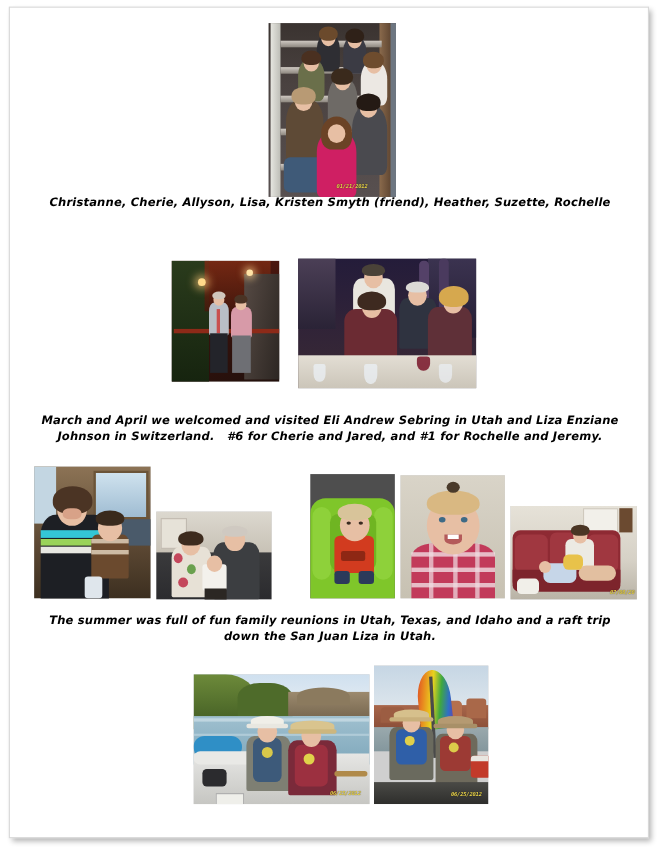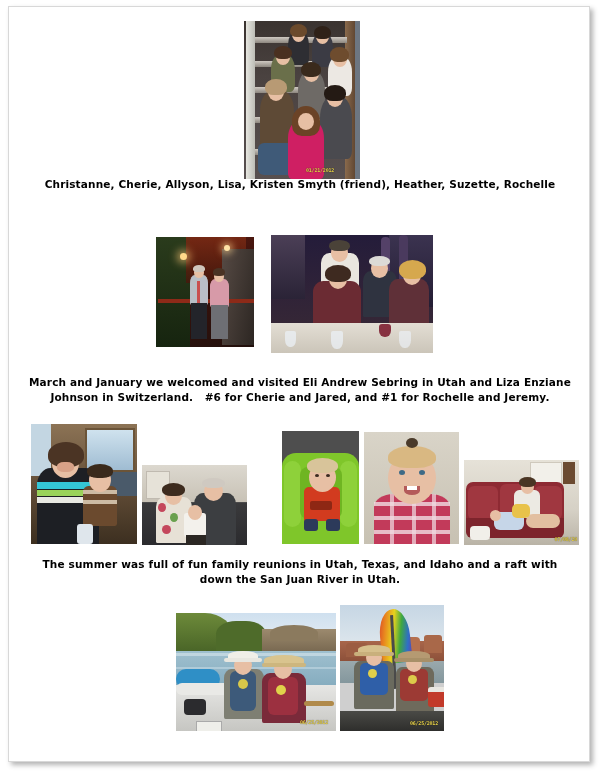--- a/index.html
+++ b/index.html
@@ -15,20 +15,21 @@
     font-family: "DejaVu Sans", sans-serif;
   }
 
   
   .page-wrap {
     position: relative;
     width: 600px;
     height: 771px;
     background: #ffffff;
     box-sizing: border-box;
+    font-style: italic;
   }
   .page-sheet {
     position: absolute;
     left: 8px;
     top: 6px;
     width: 582px;
     height: 756px;
     background: #ffffff;
     border: 1px solid #d8d8d8;
     box-sizing: border-box;
@@ -225,21 +226,21 @@
 
           <div class="ph-layer" style="left:0;bottom:0;width:100%;height:30px;background:linear-gradient(180deg,#e3ded4,#cbc5b9)"></div>
           <div class="ph-layer" style="left:14px;bottom:6px;width:11px;height:16px;background:rgba(235,240,245,.75);border-radius:2px 2px 45% 45%"></div>
           <div class="ph-layer" style="left:60px;bottom:4px;width:12px;height:18px;background:rgba(235,240,245,.75);border-radius:2px 2px 45% 45%"></div>
           <div class="ph-layer" style="left:108px;bottom:16px;width:12px;height:13px;background:rgba(120,20,40,.85);border-radius:3px 3px 48% 48%"></div>
           <div class="ph-layer" style="left:128px;bottom:5px;width:12px;height:17px;background:rgba(235,240,245,.7);border-radius:2px 2px 45% 45%"></div>
           <div class="datestamp" style="right:4px;bottom:3px"></div>
         </div>
       </div>
 
-      <div class="caption c3">March and January we welcomed and visited Eli Andrew Sebring in Utah and Liza Enziane Johnson in Switzerland.   #6 for Cherie and Jared, and #1 for Rochelle and Jeremy.</div>
+      <div class="caption c3">March and April we welcomed and visited Eli Andrew Sebring in Utah and Liza Enziane Johnson in Switzerland.   #6 for Cherie and Jared, and #1 for Rochelle and Jeremy.</div>
 
       <div class="photo" id="photo-grandma-baby">
         <div class="scene">
           <div class="ph-layer" style="inset:0;background:linear-gradient(180deg,#8c7355 0%,#5c4833 60%,#3c2f20 100%)"></div>
           <div class="ph-layer" style="left:54px;top:4px;width:46px;height:40px;background:linear-gradient(180deg,#cfe2ee,#9fbcd2);border:2px solid #6b5438"></div>
           <div class="ph-layer" style="left:50px;top:48px;width:56px;height:24px;background:#4a5a6a"></div>
           <div class="ph-layer" style="left:0;top:0;width:20px;height:52px;background:#c3d6e2"></div>
 
           <div class="ph-layer" style="left:6px;top:44px;width:62px;height:80px;background:#1d1f24;border-radius:22% 22% 4% 4%"></div>
           <div class="ph-layer" style="left:6px;top:58px;width:62px;height:7px;background:#34c6d6"></div>
@@ -343,21 +344,21 @@
           <div class="ph-layer" style="left:62px;top:54px;width:34px;height:14px;background:#e2bfa0;border-radius:7px"></div>
 
           <div class="ph-layer" style="left:30px;top:52px;width:30px;height:18px;background:#c6d6e8;border-radius:6px"></div>
           <div class="ph-layer" style="left:48px;top:44px;width:18px;height:14px;background:#e8c24a;border-radius:5px"></div>
           <div class="ph-layer head" style="left:26px;top:50px;width:11px;height:11px"></div>
           <div class="ph-layer" style="left:6px;top:66px;width:20px;height:14px;background:#f1efe9;border-radius:4px"></div>
           <div class="datestamp" style="right:2px;bottom:3px">07/08/20</div>
         </div>
       </div>
 
-      <div class="caption c4">The summer was full of fun family reunions in Utah, Texas, and Idaho and a raft with down the San Juan River in Utah.</div>
+      <div class="caption c4">The summer was full of fun family reunions in Utah, Texas, and Idaho and a raft trip down the San Juan Liza in Utah.</div>
 
       <div class="photo" id="photo-raft-river">
         <div class="scene">
           <div class="ph-layer sky" style="left:0;top:0;width:100%;height:34px"></div>
           <div class="ph-layer" style="left:0;top:0;width:58px;height:50px;background:linear-gradient(180deg,#6d8a3a,#3f5a22);border-radius:0 50% 0 0"></div>
           <div class="ph-layer" style="left:40px;top:8px;width:50px;height:32px;background:#4e6b2a;border-radius:40% 40% 0 0"></div>
           <div class="ph-layer" style="left:86px;top:16px;width:74px;height:22px;background:linear-gradient(180deg,#9c8a6e,#7a6a52)"></div>
           <div class="ph-layer" style="left:94px;top:12px;width:48px;height:16px;background:#8b7a5e;border-radius:50% 50% 0 0"></div>
           <div class="ph-layer water" style="left:0;top:38px;width:100%;height:44px"></div>
           <div class="ph-layer" style="left:0;top:40px;width:100%;height:3px;background:#cfe0e8;opacity:.7"></div>

